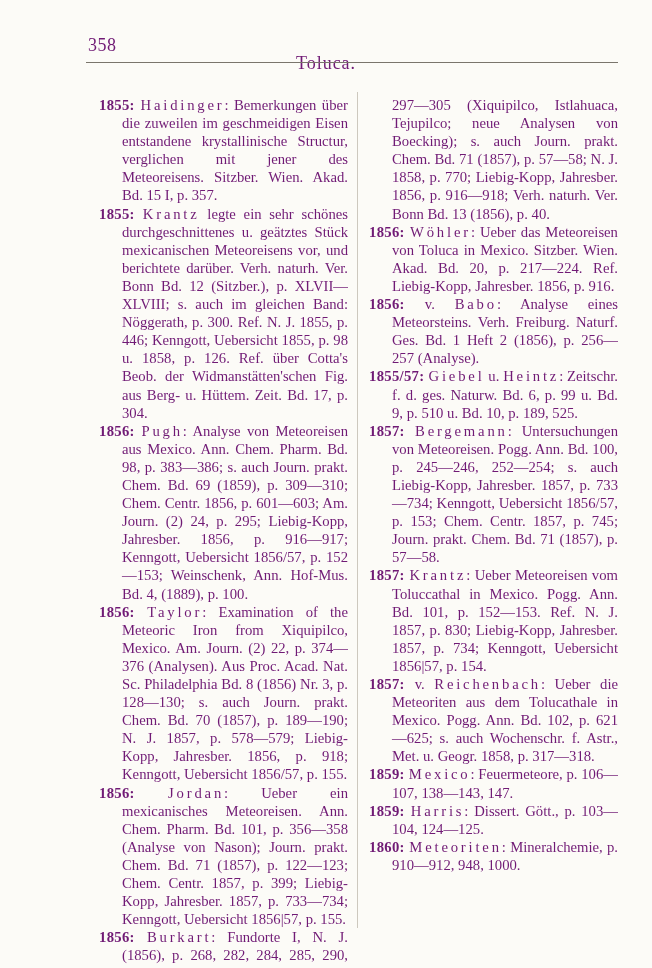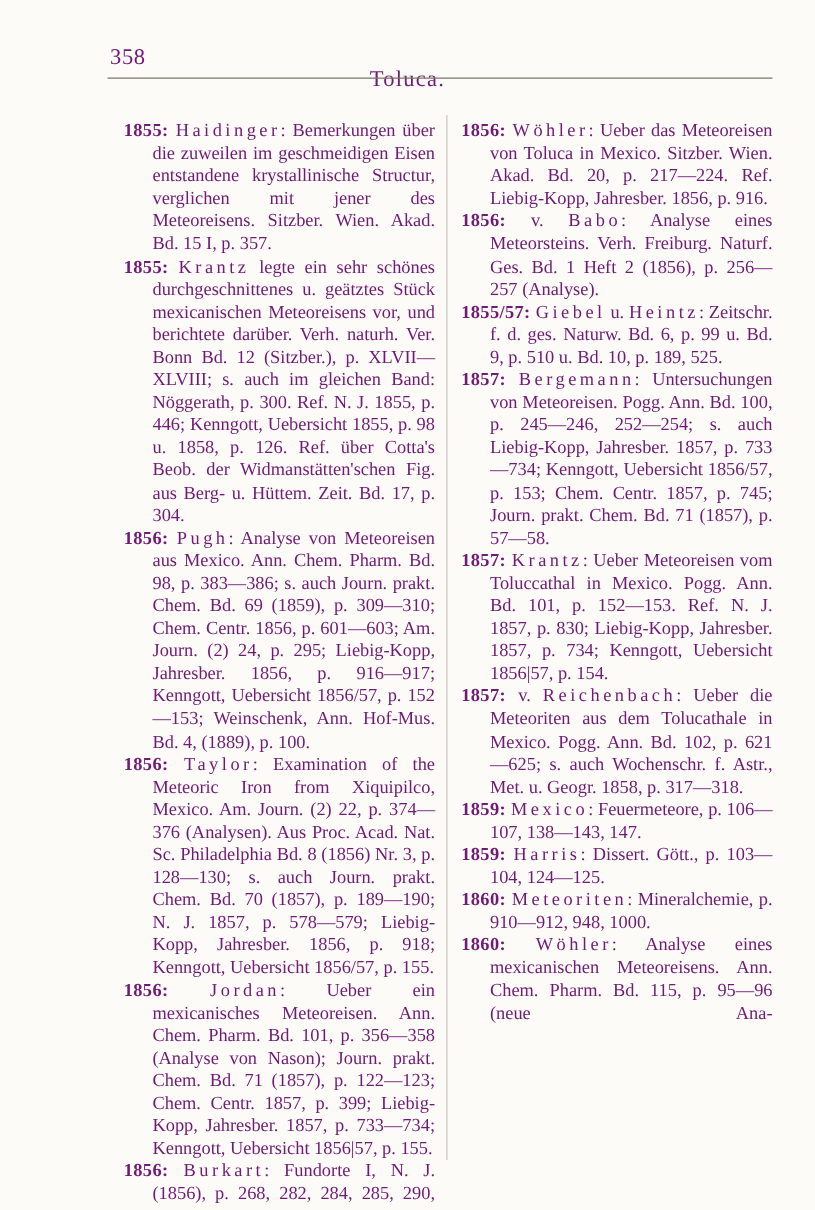--- a/index.html
+++ b/index.html
@@ -55,24 +55,24 @@
   <div class="divider"></div>
   <section class="col left">
       <p class="entry"><span class="year">1855: </span><span class="spaced">Haidinger</span><span>: </span><span>Bemerkungen über die zuweilen im geschmeidigen Eisen entstandene krystallinische Structur, verglichen mit jener des Meteoreisens. Sitzber. Wien. Akad. Bd. 15 I, p. 357.</span></p>
       <p class="entry"><span class="year">1855: </span><span class="spaced">Krantz</span><span> </span><span>legte ein sehr schönes durchgeschnittenes u. geätztes Stück mexicanischen Meteoreisens vor, und berichtete darüber. Verh. naturh. Ver. Bonn Bd. 12 (Sitzber.), p. XLVII—XLVIII; s. auch im gleichen Band: Nöggerath, p. 300. Ref. N. J. 1855, p. 446; Kenngott, Uebersicht 1855, p. 98 u. 1858, p. 126. Ref. über Cotta's Beob. der Widmanstätten'schen Fig. aus Berg- u. Hüttem. Zeit. Bd. 17, p. 304.</span></p>
       <p class="entry"><span class="year">1856: </span><span class="spaced">Pugh</span><span>: </span><span>Analyse von Meteoreisen aus Mexico. Ann. Chem. Pharm. Bd. 98, p. 383—386; s. auch Journ. prakt. Chem. Bd. 69 (1859), p. 309—310; Chem. Centr. 1856, p. 601—603; Am. Journ. (2) 24, p. 295; Liebig-Kopp, Jahresber. 1856, p. 916—917; Kenngott, Uebersicht 1856/57, p. 152—153; Weinschenk, Ann. Hof-Mus. Bd. 4, (1889), p. 100.</span></p>
       <p class="entry"><span class="year">1856: </span><span class="spaced">Taylor</span><span>: </span><span>Examination of the Meteoric Iron from Xiquipilco, Mexico. Am. Journ. (2) 22, p. 374—376 (Analysen). Aus Proc. Acad. Nat. Sc. Philadelphia Bd. 8 (1856) Nr. 3, p. 128—130; s. auch Journ. prakt. Chem. Bd. 70 (1857), p. 189—190; N. J. 1857, p. 578—579; Liebig-Kopp, Jahresber. 1856, p. 918; Kenngott, Uebersicht 1856/57, p. 155.</span></p>
       <p class="entry"><span class="year">1856: </span><span class="spaced">Jordan</span><span>: </span><span>Ueber ein mexicanisches Meteoreisen. Ann. Chem. Pharm. Bd. 101, p. 356—358 (Analyse von Nason); Journ. prakt. Chem. Bd. 71 (1857), p. 122—123; Chem. Centr. 1857, p. 399; Liebig-Kopp, Jahresber. 1857, p. 733—734; Kenngott, Uebersicht 1856|57, p. 155.</span></p>
       <p class="entry runover"><span class="year">1856: </span><span class="spaced">Burkart</span><span>: </span><span>Fundorte I, N. J. (1856), p. 268, 282, 284, 285, 290,</span></p>
     </section>
   <section class="col right">
+      <p class="entry continuation"><span>297—305 (Xiquipilco, Istlahuaca, Tejupilco; neue Analysen von Boecking); s. auch Journ. prakt. Chem. Bd. 71 (1857), p. 57—58; N. J. 1858, p. 770; Liebig-Kopp, Jahresber. 1856, p. 916—918; Verh. naturh. Ver. Bonn Bd. 13 (1856), p. 40.</span></p>
       <p class="entry"><span class="year">1856: </span><span class="spaced">Wöhler</span><span>: </span><span>Ueber das Meteoreisen von Toluca in Mexico. Sitzber. Wien. Akad. Bd. 20, p. 217—224. Ref. Liebig-Kopp, Jahresber. 1856, p. 916.</span></p>
       <p class="entry"><span class="year">1856: </span><span>v. </span><span class="spaced">Babo</span><span>: </span><span>Analyse eines Meteorsteins. Verh. Freiburg. Naturf. Ges. Bd. 1 Heft 2 (1856), p. 256—257 (Analyse).</span></p>
       <p class="entry"><span class="year">1855/57: </span><span class="spaced">Giebel</span><span> u. </span><span class="spaced">Heintz</span><span>: </span><span>Zeitschr. f. d. ges. Naturw. Bd. 6, p. 99 u. Bd. 9, p. 510 u. Bd. 10, p. 189, 525.</span></p>
       <p class="entry"><span class="year">1857: </span><span class="spaced">Bergemann</span><span>: </span><span>Untersuchungen von Meteoreisen. Pogg. Ann. Bd. 100, p. 245—246, 252—254; s. auch Liebig-Kopp, Jahresber. 1857, p. 733—734; Kenngott, Uebersicht 1856/57, p. 153; Chem. Centr. 1857, p. 745; Journ. prakt. Chem. Bd. 71 (1857), p. 57—58.</span></p>
       <p class="entry"><span class="year">1857: </span><span class="spaced">Krantz</span><span>: </span><span>Ueber Meteoreisen vom Toluccathal in Mexico. Pogg. Ann. Bd. 101, p. 152—153. Ref. N. J. 1857, p. 830; Liebig-Kopp, Jahresber. 1857, p. 734; Kenngott, Uebersicht 1856|57, p. 154.</span></p>
       <p class="entry"><span class="year">1857: </span><span>v. </span><span class="spaced">Reichenbach</span><span>: </span><span>Ueber die Meteoriten aus dem Tolucathale in Mexico. Pogg. Ann. Bd. 102, p. 621—625; s. auch Wochenschr. f. Astr., Met. u. Geogr. 1858, p. 317—318.</span></p>
       <p class="entry"><span class="year">1859: </span><span class="spaced">Mexico</span><span>: </span><span>Feuermeteore, p. 106—107, 138—143, 147.</span></p>
       <p class="entry"><span class="year">1859: </span><span class="spaced">Harris</span><span>: </span><span>Dissert. Gött., p. 103—104, 124—125.</span></p>
       <p class="entry"><span class="year">1860: </span><span class="spaced">Meteoriten</span><span>: </span><span>Mineralchemie, p. 910—912, 948, 1000.</span></p>
-      <p class="entry runover"><span class="year">1860: </span><span class="spaced">Wöhler</span><span>: </span><span>Analyse eines mexicanischen Meteoreisens. Ann. Chem. Pharm. Bd. 115, p. 95—96 (neue Ana-</span></p>
     </section>
 </div>
 
 </body></html>

